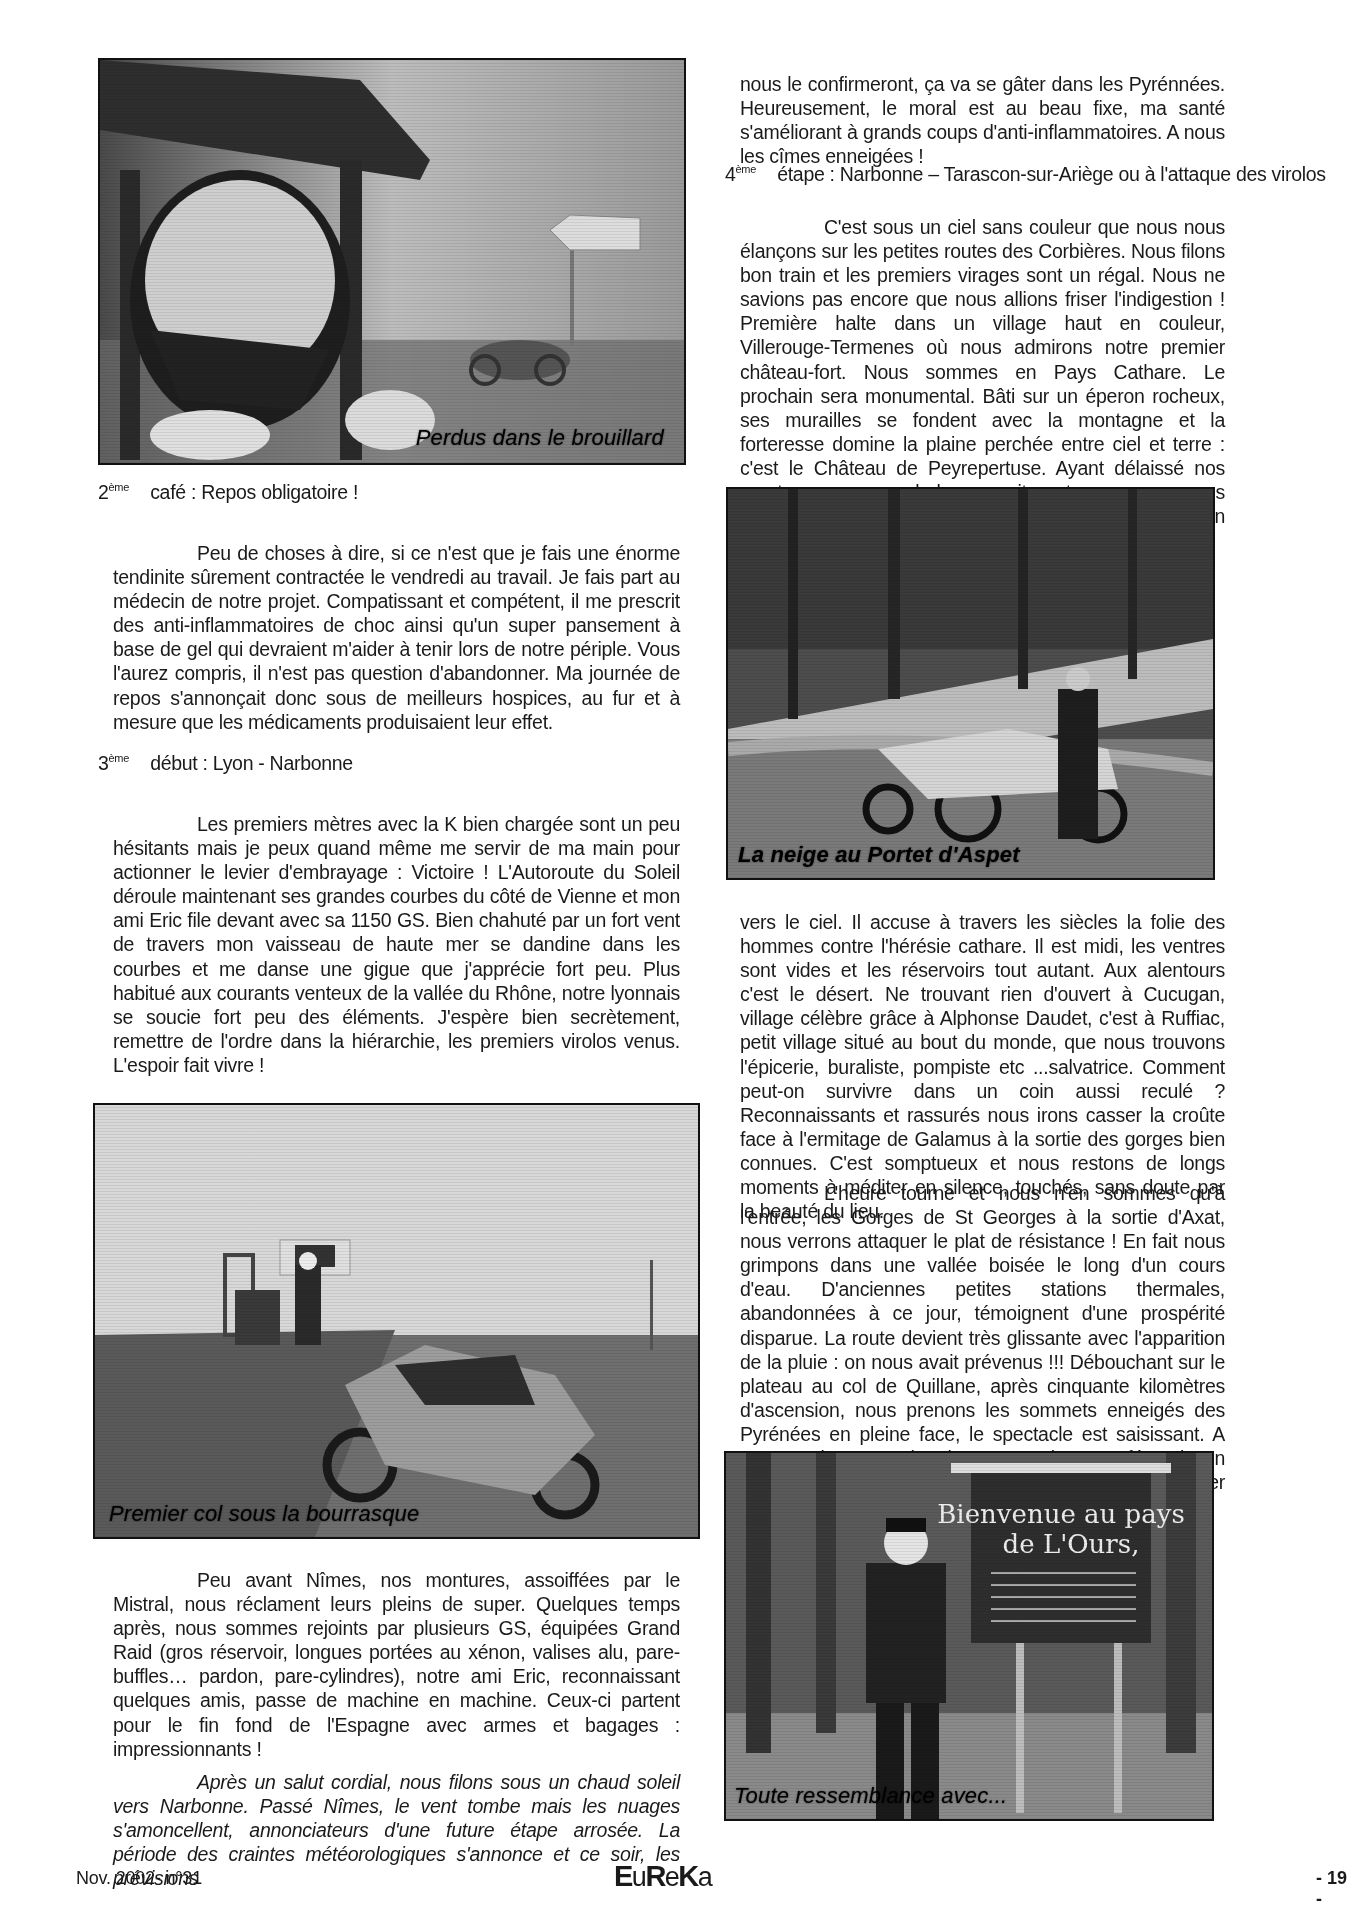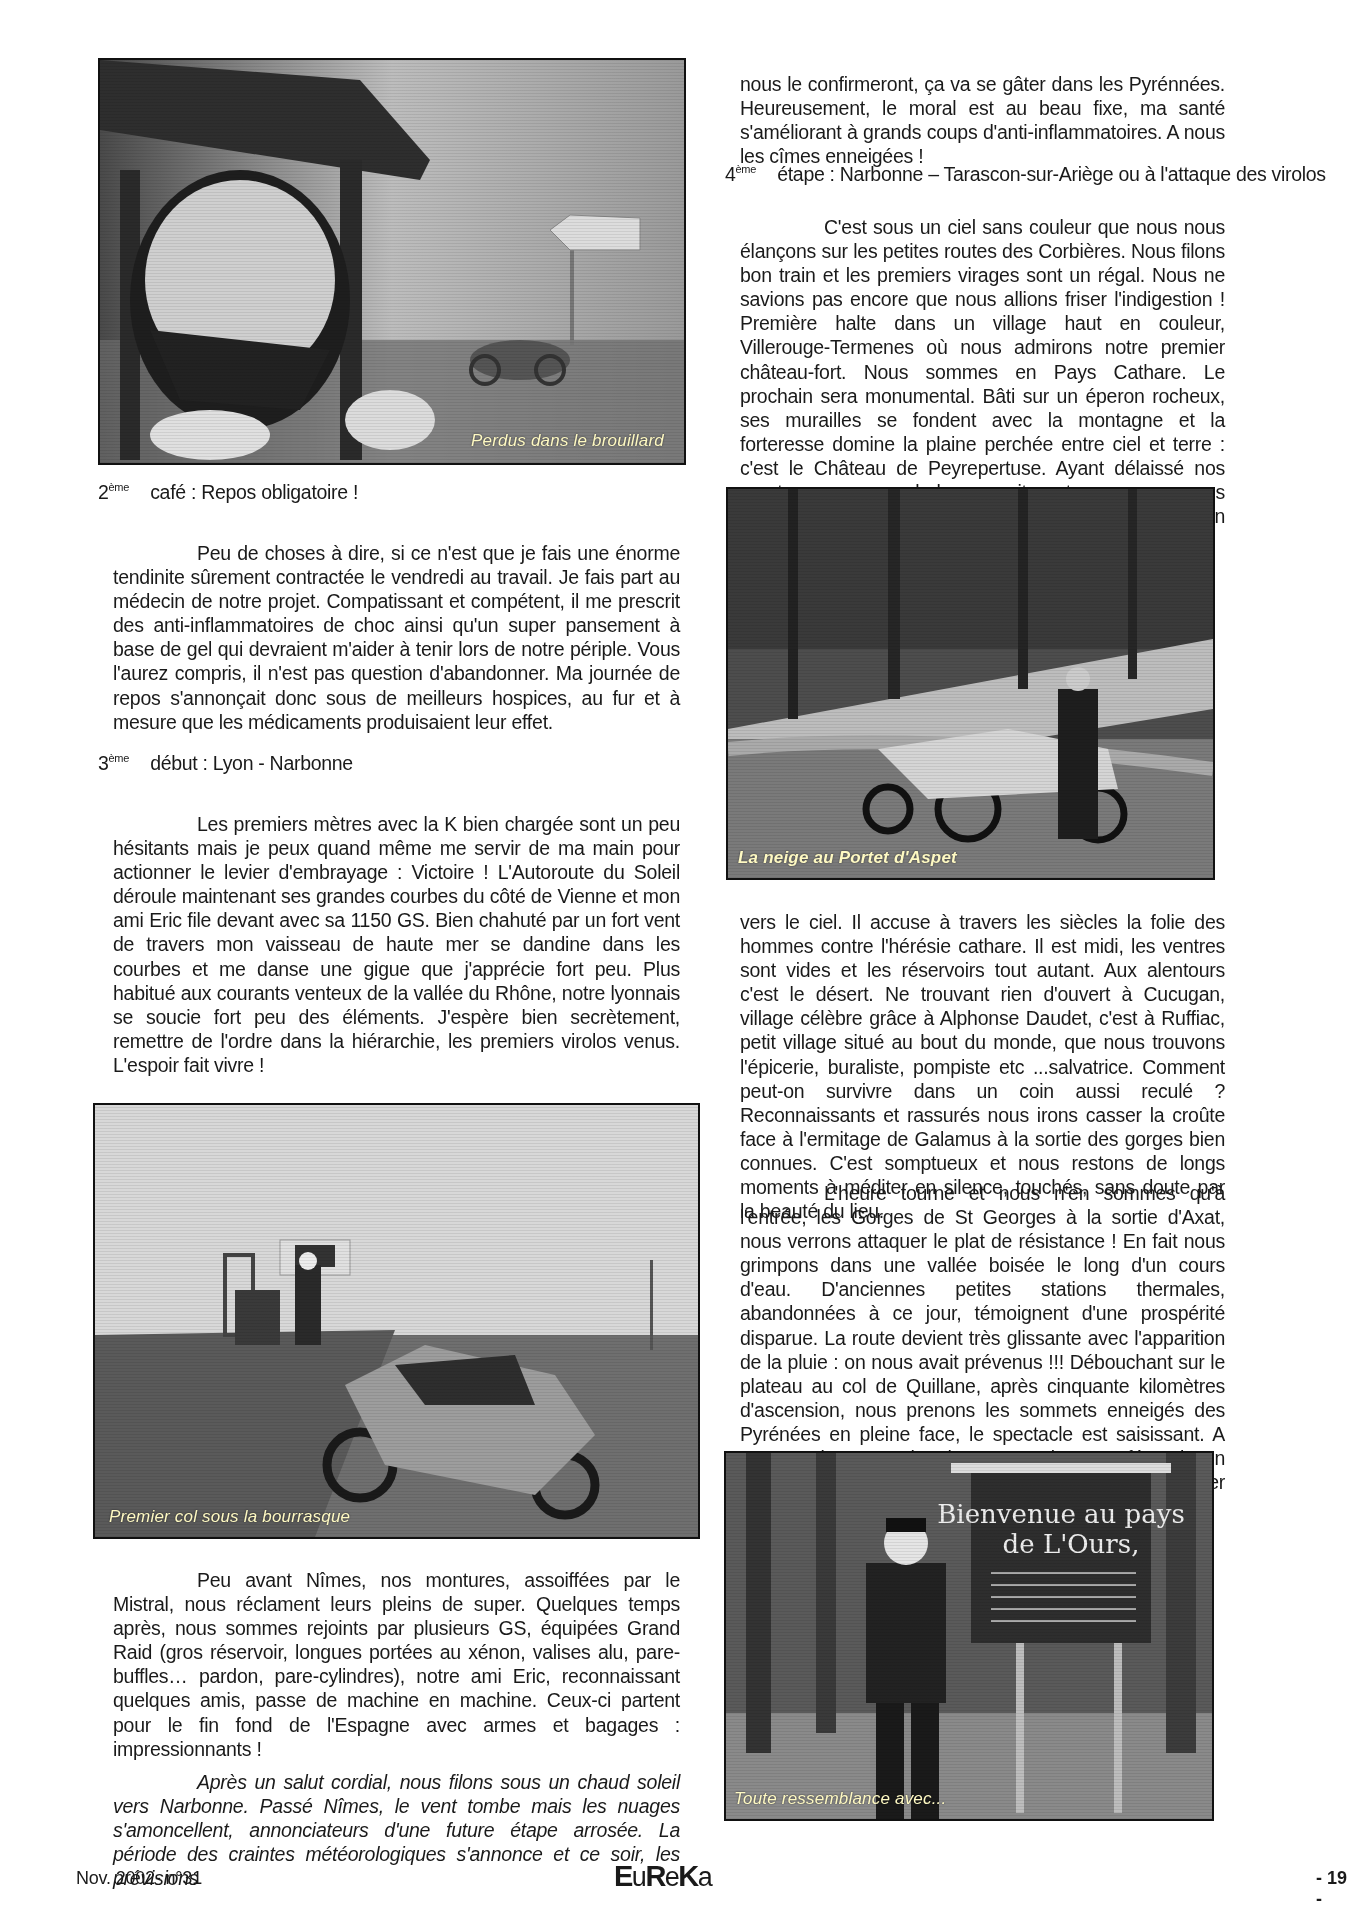--- a/index.html
+++ b/index.html
@@ -16,21 +16,21 @@
   .indent { text-indent: 84px; }
   .heading { position: absolute; font-size: 19.5px; line-height: 24px; letter-spacing: -0.3px; }
   .heading sup { font-size: 11px; vertical-align: 8px; margin-right: 16px; }
   .photo {
     position: absolute; border: 2px solid #111; overflow: hidden; background: #777;
   }
   .photo svg { position: absolute; inset: 0; width: 100%; height: 100%; display: block; }
   .scan { position: absolute; inset: 0;
     background: repeating-linear-gradient(0deg, rgba(0,0,0,0.08) 0 1px, rgba(255,255,255,0) 1px 3px); pointer-events:none; }
   .caption {
-    position: absolute; color: #fef9c3; font-style: italic; font-size: 17px; letter-spacing: 0.2px;
+    position: absolute; color: #000000; font-style: italic; font-size: 22px; letter-spacing: 0.2px;
     text-shadow: 0 0 2px rgba(0,0,0,0.6);
   }
   .footer-left { position: absolute; left: 76px; top: 1868px; font-weight: normal; font-size: 18px; letter-spacing: -0.2px; }
   .footer-logo { position: absolute; left: 614px; top: 1860px; font-size: 27px; letter-spacing: -1.5px; font-stretch: condensed; }
   .footer-logo .b { font-weight: 900; font-size: 29px; }
   .footer-logo .l { font-weight: normal; }
   .footer-right { position: absolute; left: 1316px; top: 1868px; font-size: 18px; font-weight: bold; }
 </style>
 </head>
 <body>

